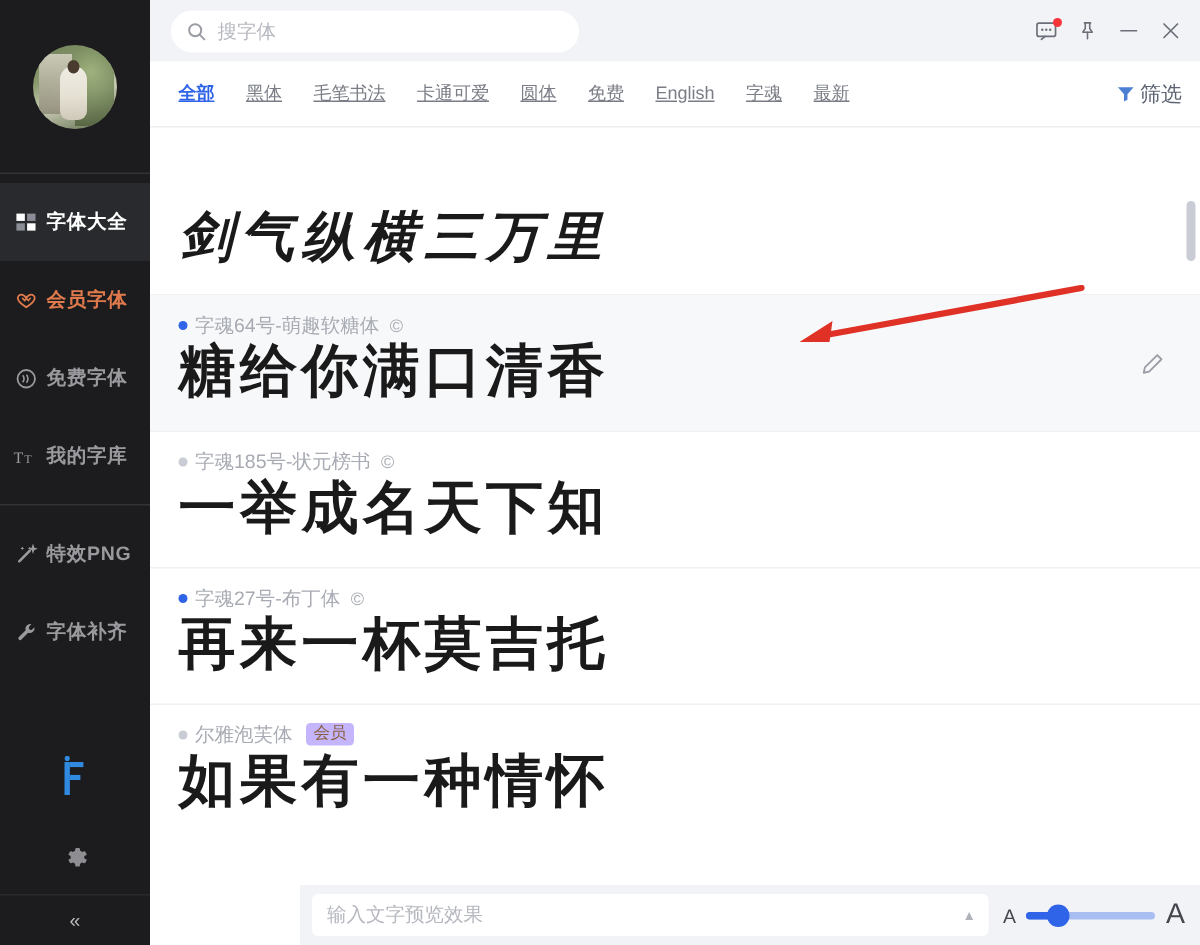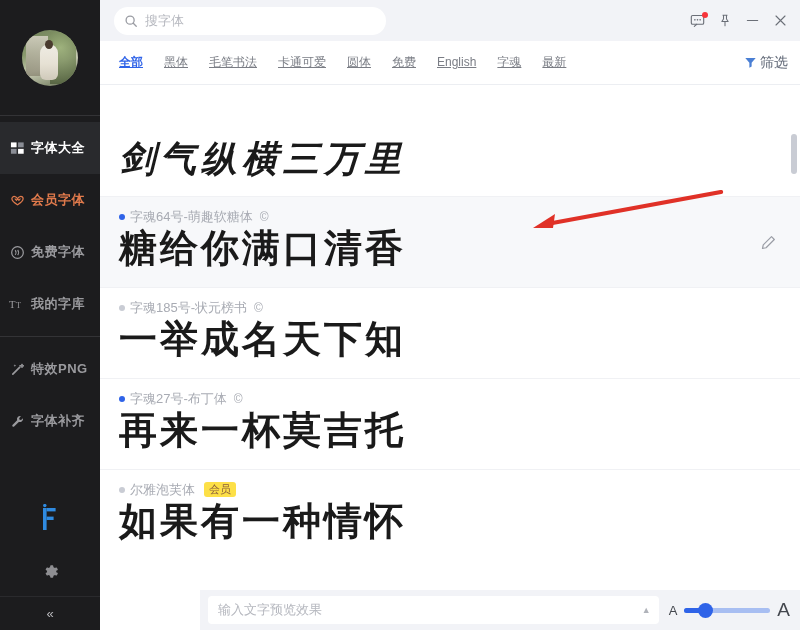--- a/index.html
+++ b/index.html
@@ -204,21 +204,21 @@
     height: 26px;
   }
   .fdot { width:6px; height:6px; border-radius:50%; flex:0 0 6px; }
   .fname {
     font-size: 13px;
     color: #a8abb3;
     white-space: nowrap;
   }
   .fcopy { font-size:12px; color:#a8abb3; margin-left:2px; }
   .vipbadge {
-    background:#fde047;
+    background:#c4b5fd;
     color:#8a5f3b;
     font-size:11px;
     padding: 1px 5px 2px;
     border-radius: 3px;
     margin-left: 4px;
     line-height: 1.1;
   }
   .fsample {
     font-size: 38px;
     color: #1a1a1a;

